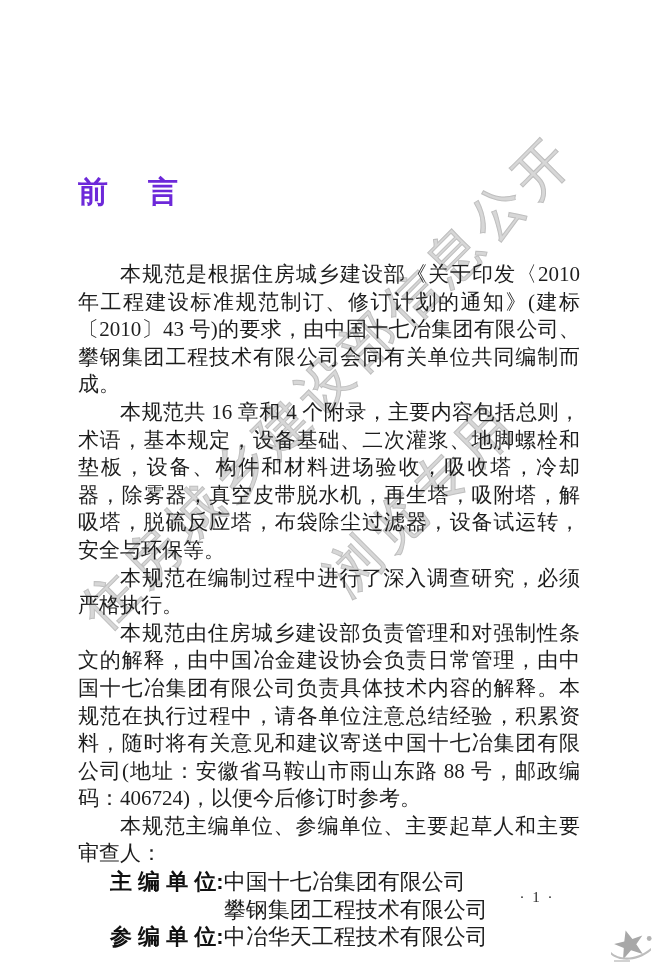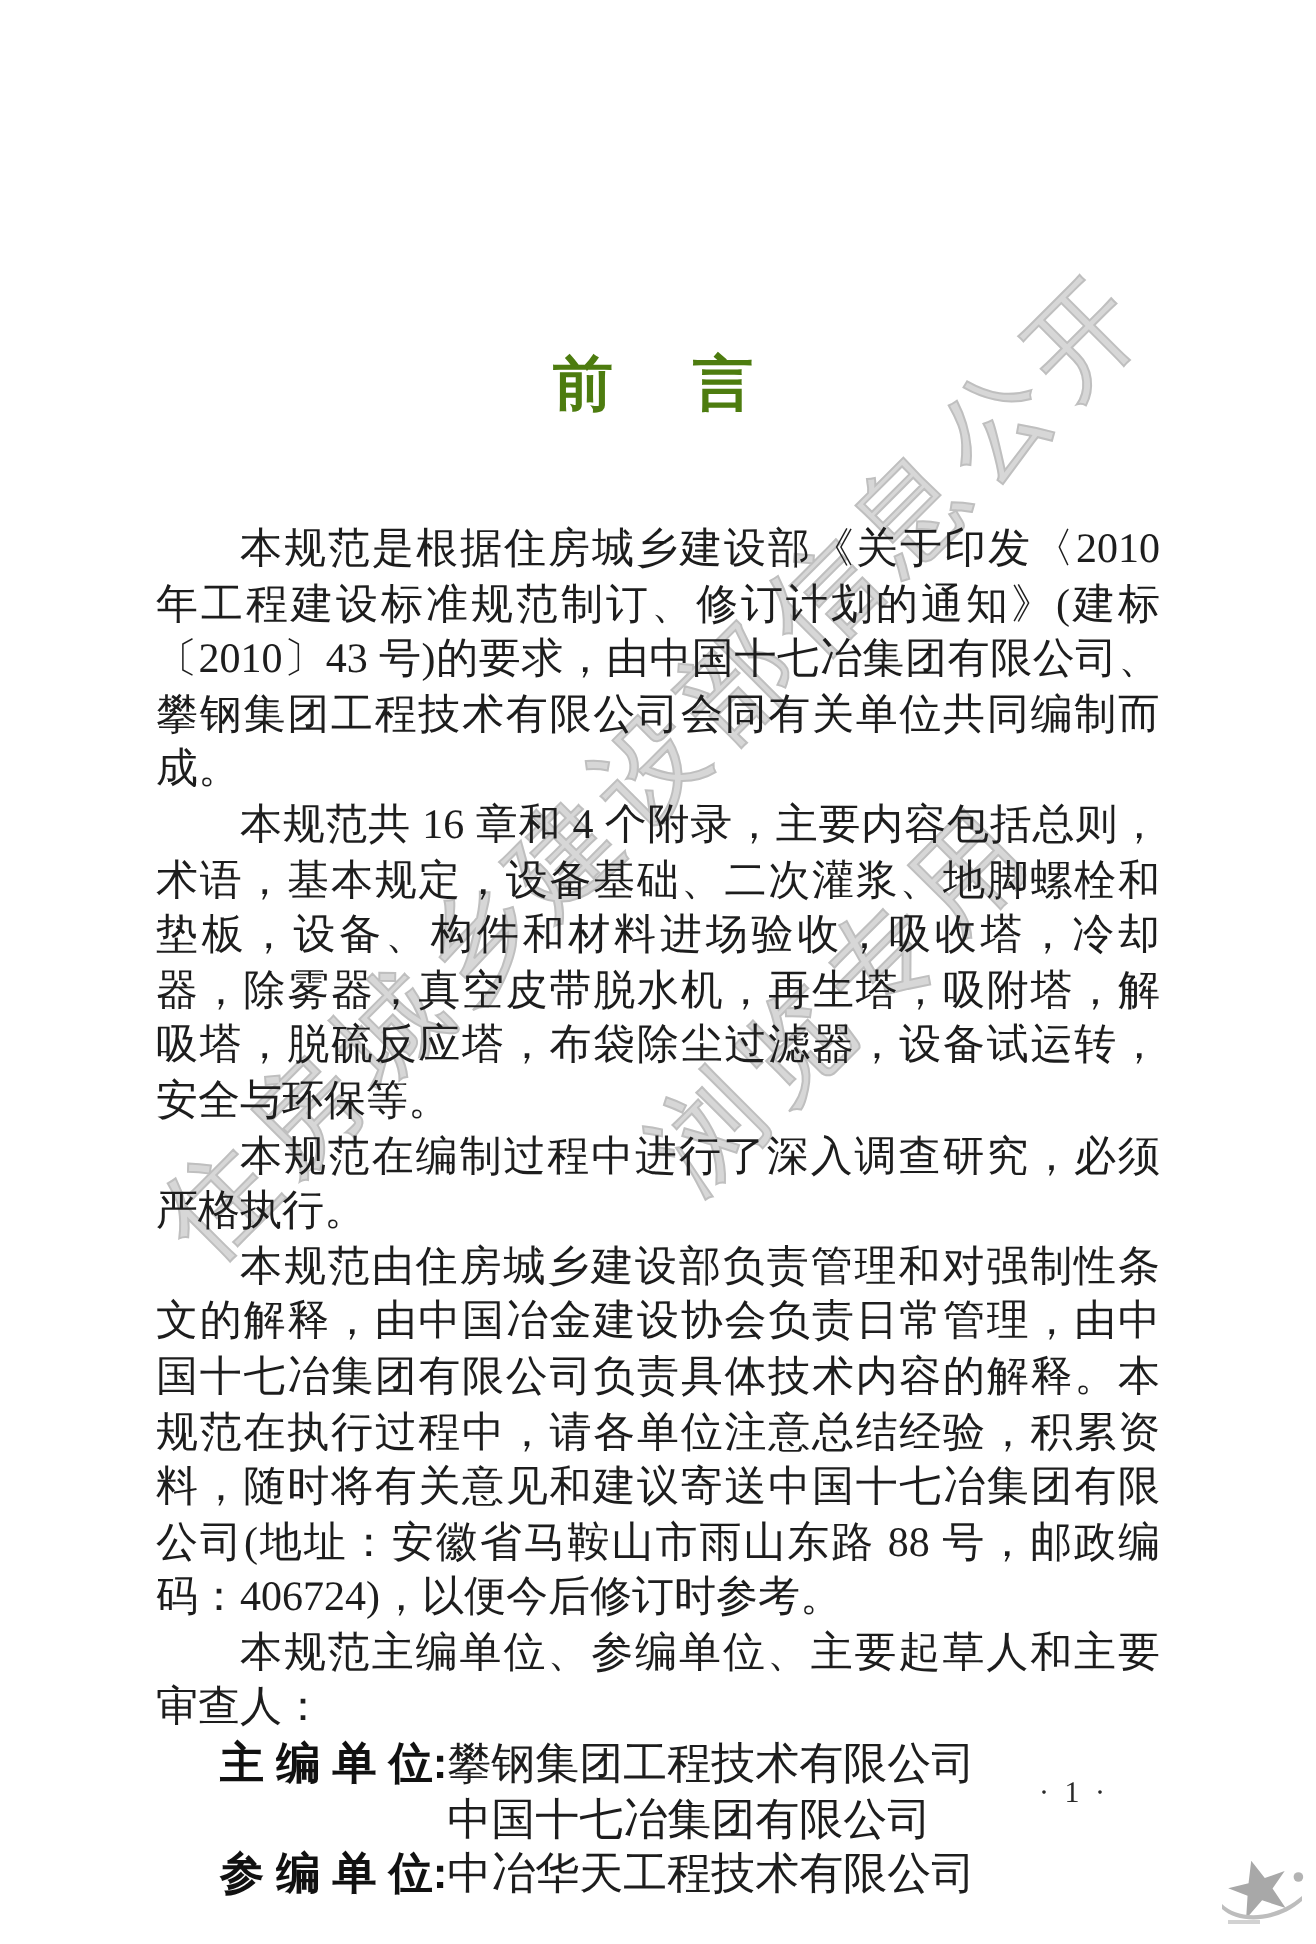--- a/index.html
+++ b/index.html
@@ -35,24 +35,24 @@
   .content {
     position: absolute;
     left: 78px;
     width: 502px;
     top: 172px;
     z-index: 1;
   }
   .doc-title {
     font-size: 30px;
     font-weight: 700;
-    text-align: center;
+    text-align: left;
     letter-spacing: 5px;
     margin-bottom: 48px;
-    color: #4d7c0f;
+    color: #6d28d9;
   }
   .para {
     font-size: 21px;
     line-height: 27.6px;
     text-align: justify;
     text-indent: 2em;
   }
   .units { margin-left: 2em; }
   .unit-row {
     display: flex;
@@ -122,22 +122,22 @@
     <p class="para">本规范是根据住房城乡建设部《关于印发〈2010 年工程建设标准规范制订、修订计划的通知》(建标〔2010〕43 号)的要求，由中国十七冶集团有限公司、攀钢集团工程技术有限公司会同有关单位共同编制而成。</p>
     <p class="para">本规范共 16 章和 4 个附录，主要内容包括总则，术语，基本规定，设备基础、二次灌浆、地脚螺栓和垫板，设备、构件和材料进场验收，吸收塔，冷却器，除雾器，真空皮带脱水机，再生塔，吸附塔，解吸塔，脱硫反应塔，布袋除尘过滤器，设备试运转，安全与环保等。</p>
     <p class="para">本规范在编制过程中进行了深入调查研究，必须严格执行。</p>
     <p class="para">本规范由住房城乡建设部负责管理和对强制性条文的解释，由中国冶金建设协会负责日常管理，由中国十七冶集团有限公司负责具体技术内容的解释。本规范在执行过程中，请各单位注意总结经验，积累资料，随时将有关意见和建议寄送中国十七冶集团有限公司(地址：安徽省马鞍山市雨山东路 88 号，邮政编码：406724)，以便今后修订时参考。</p>
     <p class="para">本规范主编单位、参编单位、主要起草人和主要审查人：</p>
 
     <div class="units">
       <div class="unit-row">
         <span class="unit-label">主 编 单 位:</span>
         <span class="unit-lines">
+          <span class="unit-line">中国十七冶集团有限公司</span>
           <span class="unit-line">攀钢集团工程技术有限公司</span>
-          <span class="unit-line">中国十七冶集团有限公司</span>
         </span>
       </div>
       <div class="unit-row">
         <span class="unit-label">参 编 单 位:</span>
         <span class="unit-lines">
           <span class="unit-line">中冶华天工程技术有限公司</span>
 
         </span>
       </div>
     </div>

